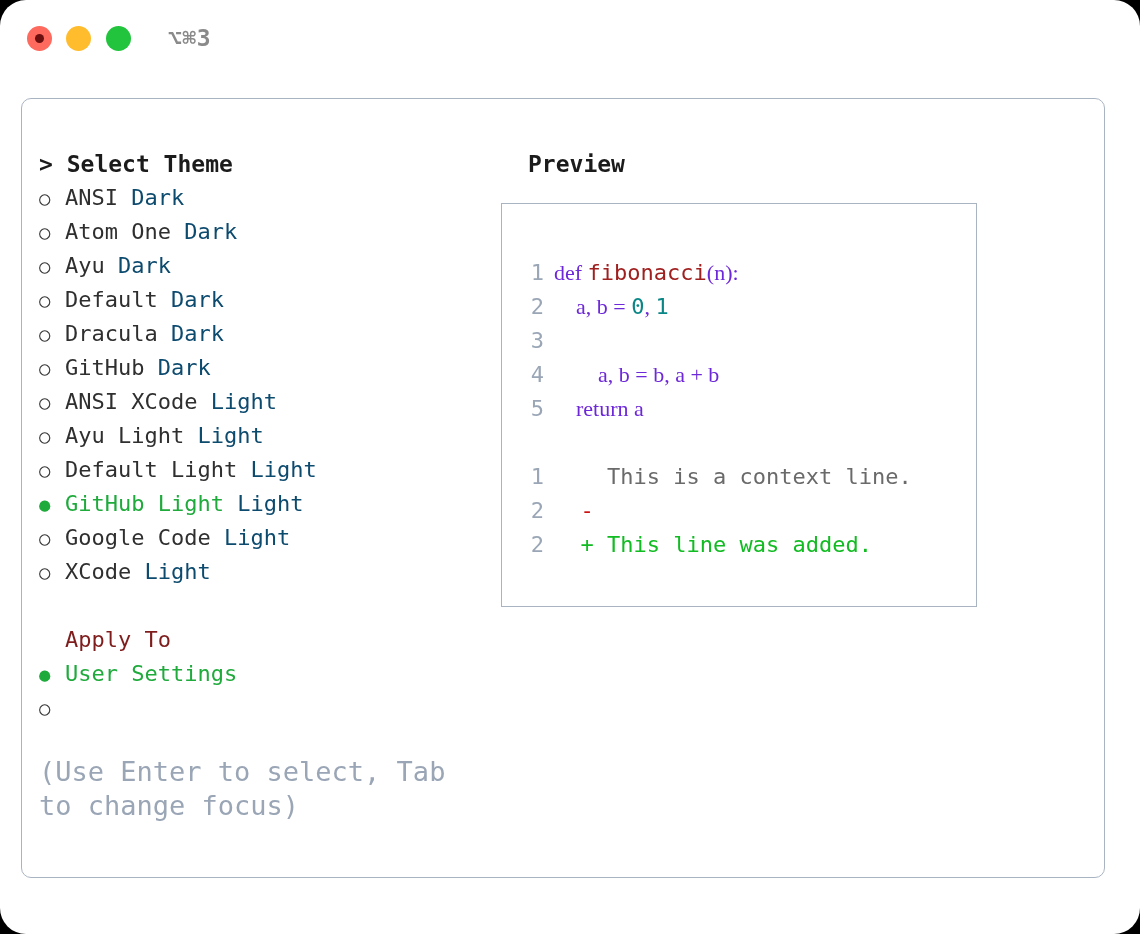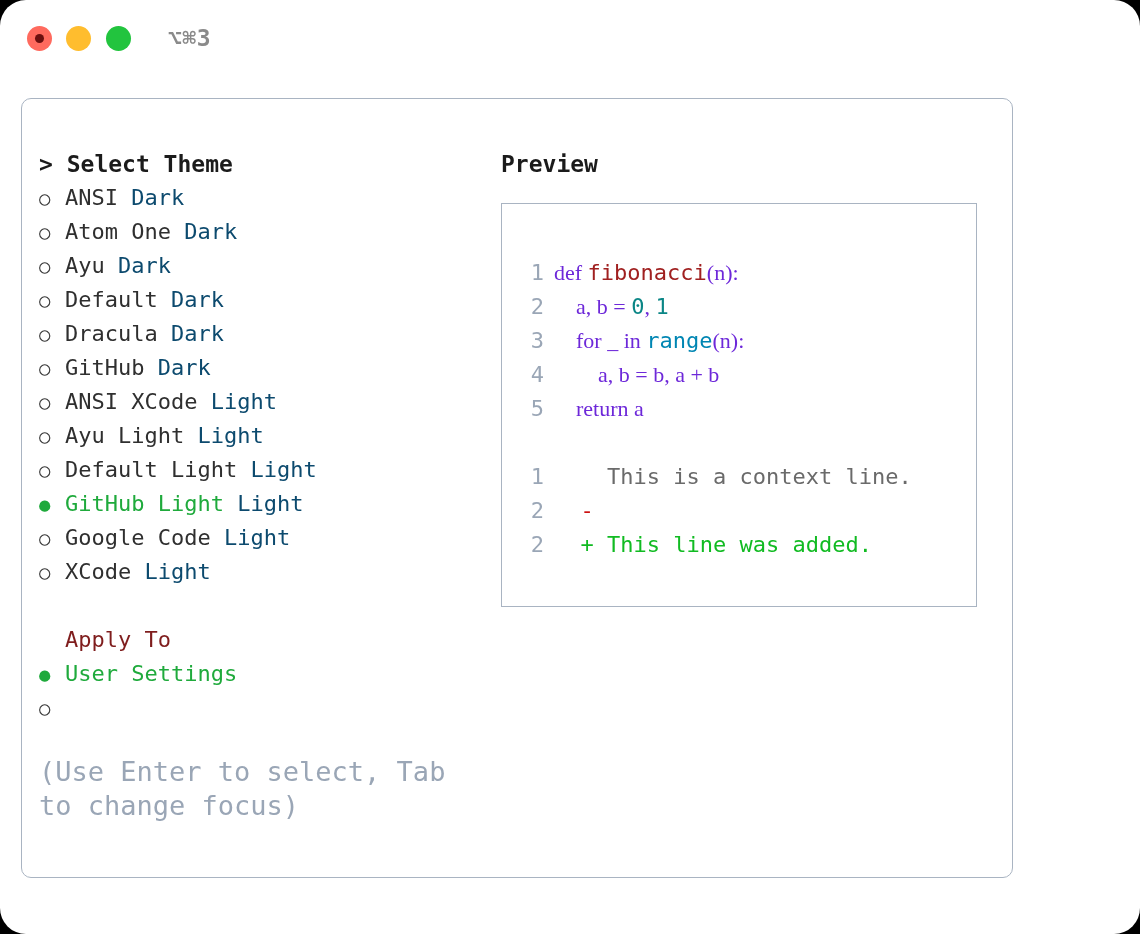--- a/index.html
+++ b/index.html
@@ -62,21 +62,21 @@
     letter-spacing: 0.5px;
     line-height: 32px;
     white-space: pre;
   }
 
   
   #panel {
     position: absolute;
     left: 21px;
     top: 98px;
-    width: 992px;
+    width: 1084px;
     height: 780px;
     border: 1.6px solid #a9b4c2;
     border-radius: 10px;
     box-sizing: border-box;
     background: #ffffff;
   }
 
   
   #left-col {
     position: absolute;
@@ -143,20 +143,21 @@
     left: 479px;
     top: 48px;
     width: 490px;
   }
   #preview-title {
     font-size: 23px;
     font-weight: 700;
     color: #1b1b1b;
     line-height: 34px;
     white-space: pre;
+    margin-left: 27px;
   }
   #preview-box {
     margin-top: 22px;
     width: 476px;
     height: 404px;
     border: 1.6px solid #a9b4c2;
     box-sizing: border-box;
     background: #ffffff;
     position: relative;
   }
@@ -236,21 +237,21 @@
       <div id="hint" class="mono">(Use Enter to select, Tab to change focus)</div>
     </div>
 
     <div id="right-col">
       <div id="preview-title" class="mono">Preview</div>
       <div id="preview-box">
         <div id="code-area">
           <div id="code-lines">
               <div class="code-line mono"><span class="ln">1</span><span><span class="tok-plain">def </span><span class="tok-fn">fibonacci</span><span class="tok-plain">(n):</span></span></div>
               <div class="code-line mono"><span class="ln">2</span><span><span class="tok-plain">    a, b = </span><span class="tok-num">0</span><span class="tok-plain">, </span><span class="tok-num">1</span></span></div>
-              <div class="code-line mono"><span class="ln">3</span><span><span class="tok-plain">    for _ in </span><span class="tok-call">range</span><span class="tok-plain">(n):</span></span></div>
+              <div class="code-line mono"><span class="ln">3</span></div>
               <div class="code-line mono"><span class="ln">4</span><span><span class="tok-plain">        a, b = b, a + b</span></span></div>
               <div class="code-line mono"><span class="ln">5</span><span><span class="tok-plain">    return a</span></span></div>
             </div>
           <div class="blank-line"></div>
           <div id="diff-lines">
               <div class="code-line mono"><span class="ln">1</span><span class="diff-ctx">   </span><span class="diff-ctx"> This is a context line.</span></div>
               <div class="code-line mono"><span class="ln">2</span><span class="diff-del">  -</span></div>
               <div class="code-line mono"><span class="ln">2</span><span class="diff-add">  +</span><span class="diff-add"> This line was added.</span></div>
             </div>
         </div>

